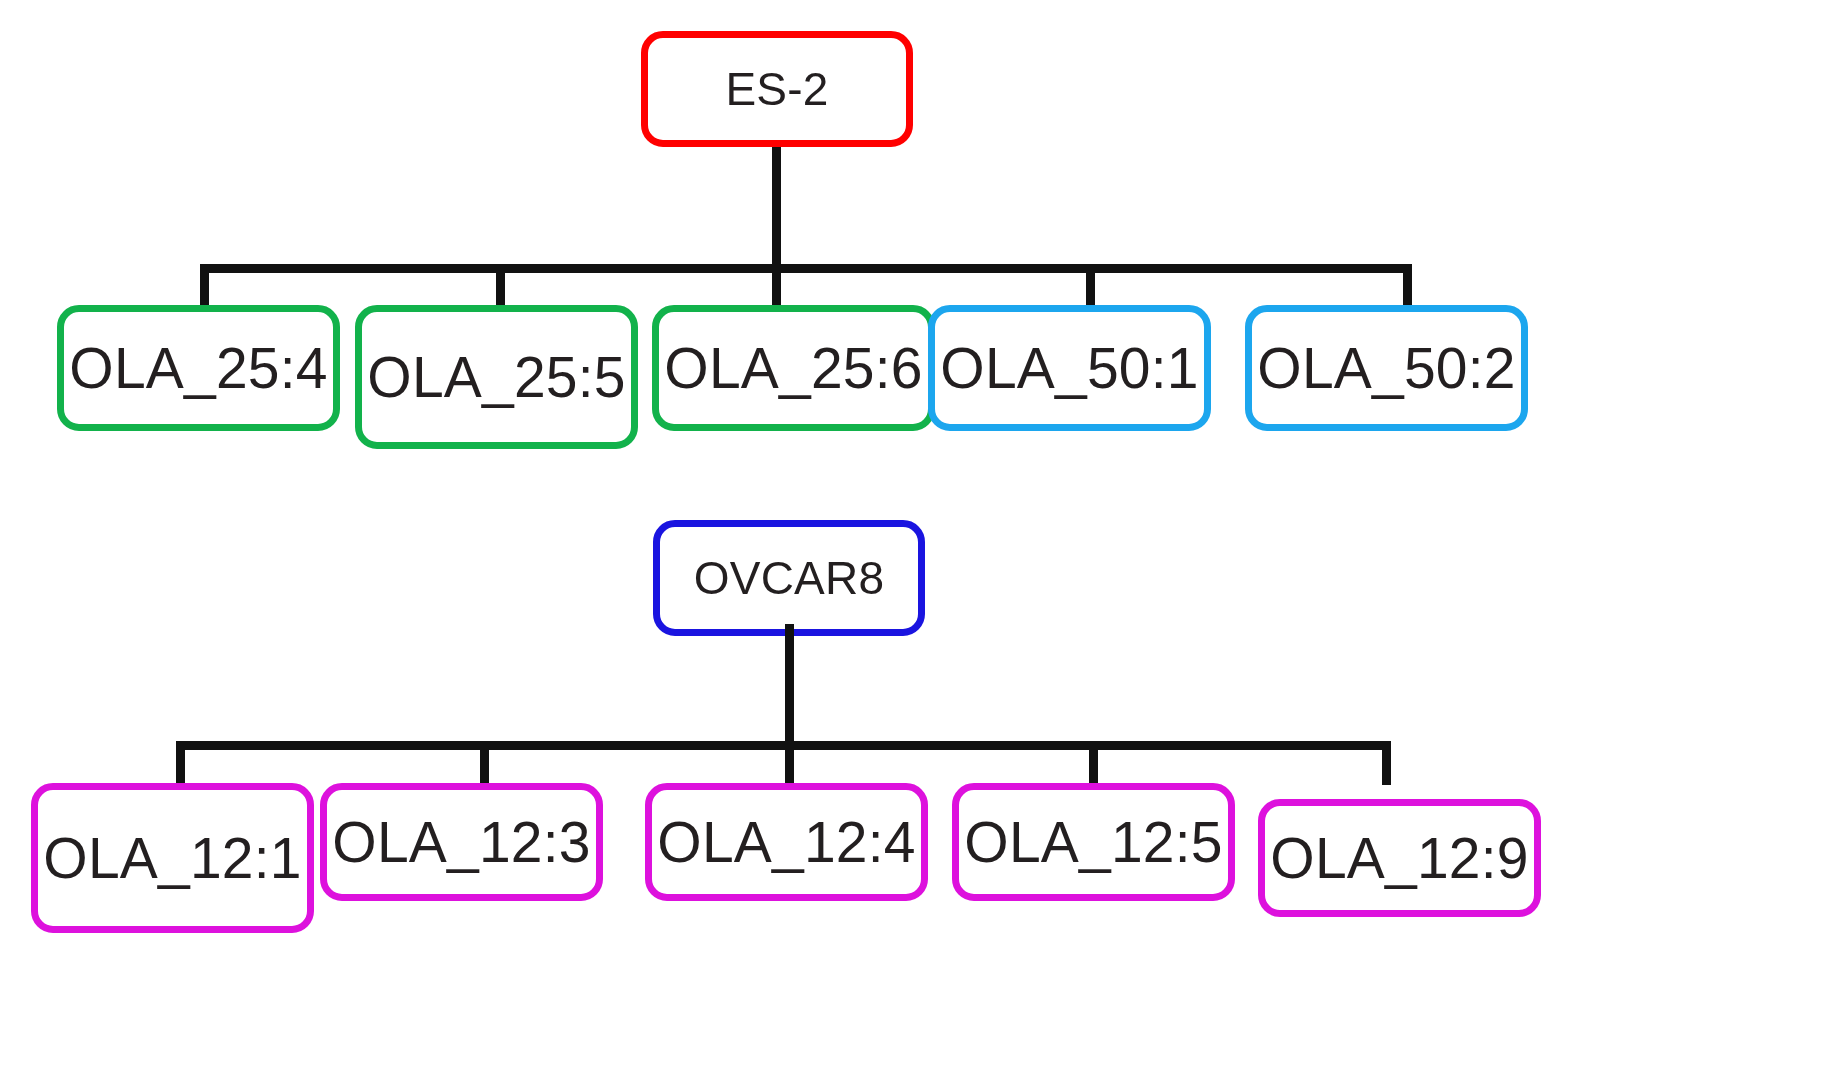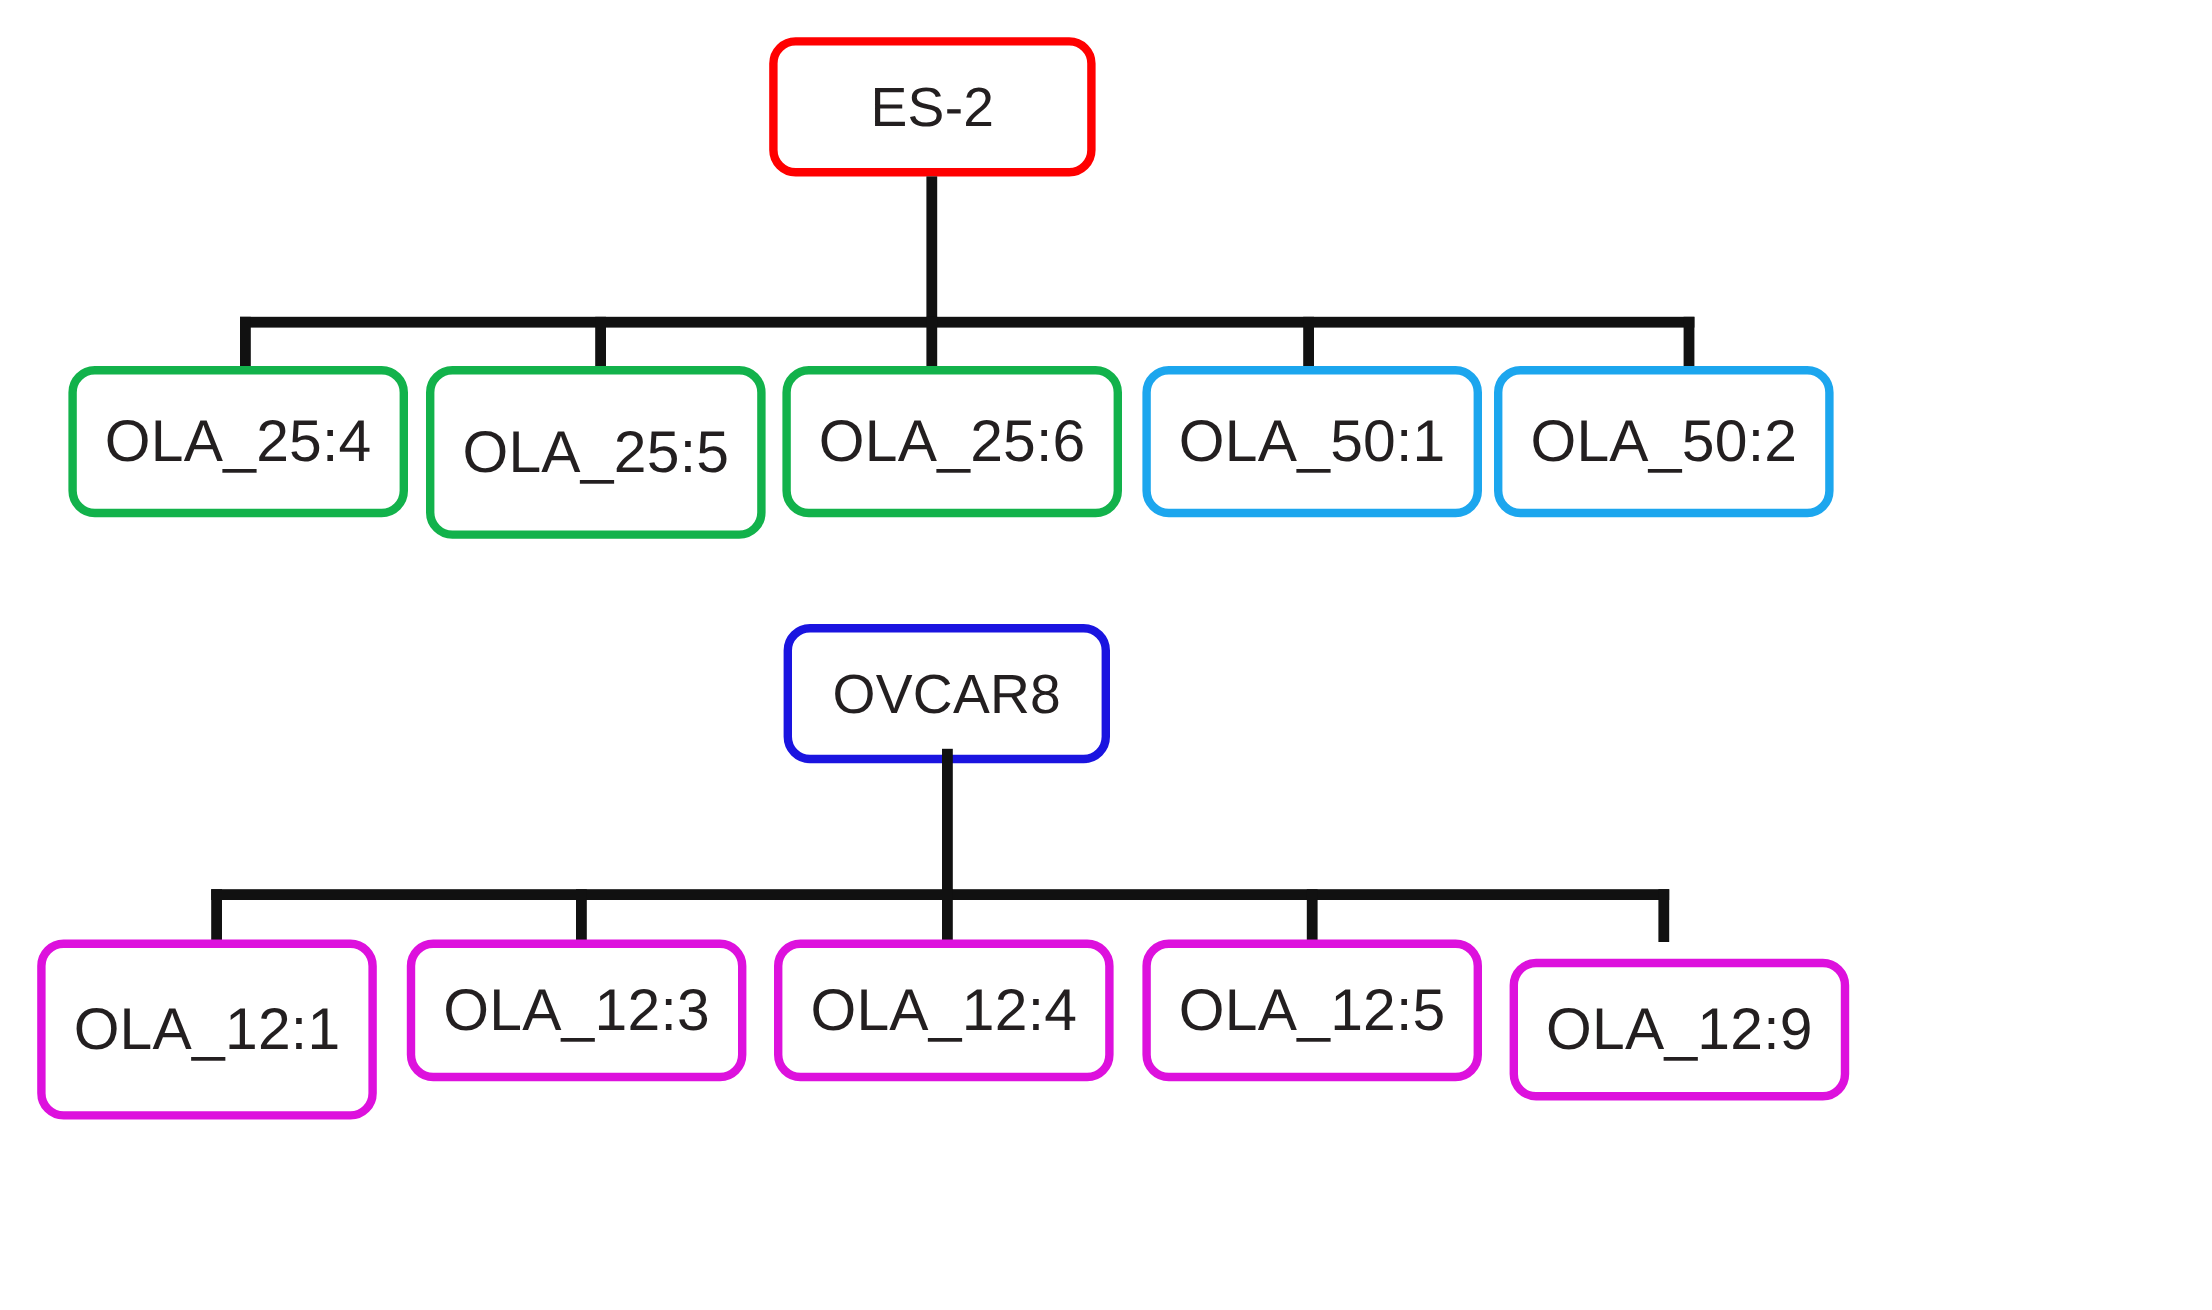--- a/index.html
+++ b/index.html
@@ -34,21 +34,21 @@
     letter-spacing: 0.2px;
   }
   .node-root {
     border-width: 7px;
     border-radius: 22px;
     font-size: 46px;
   }
   .node-leaf {
     border-width: 7px;
     border-radius: 22px;
-    font-size: 49px;
+    font-size: 57px;
   }
 
   
   .line {
     position: absolute;
     background: #111111;
   }
   .line-v { width: 9px; }
   .line-h { height: 9px; }
 </style>
@@ -76,21 +76,21 @@
   </div>
 
   <div class="node node-leaf" style="left:355px; top:305px; width:283px; height:144px; border-color:#12B24B;">
     <span>OLA_25:5</span>
   </div>
 
   <div class="node node-leaf" style="left:652px; top:305px; width:283px; height:126px; border-color:#12B24B;">
     <span>OLA_25:6</span>
   </div>
 
-  <div class="node node-leaf" style="left:952px; top:305px; width:283px; height:126px; border-color:#1CA6EE;">
+  <div class="node node-leaf" style="left:928px; top:305px; width:283px; height:126px; border-color:#1CA6EE;">
     <span>OLA_50:1</span>
   </div>
 
   <div class="node node-leaf" style="left:1245px; top:305px; width:283px; height:126px; border-color:#1CA6EE;">
     <span>OLA_50:2</span>
   </div>
 
   <div class="node node-root" id="node-ovcar8" style="left:653px; top:520px; width:272px; height:116px; border-color:#1A14E0;">
     <span>OVCAR8</span>
   </div>
@@ -102,21 +102,21 @@
   <div class="line line-v" style="left: 176px; top: 741px; width: 9px; height: 44px; background: rgb(17, 17, 17);"></div>
   <div class="line line-v" style="left: 480px; top: 741px; width: 9px; height: 44px; background: rgb(17, 17, 17);"></div>
   <div class="line line-v" style="left: 785px; top: 741px; width: 9px; height: 44px; background: rgb(17, 17, 17);"></div>
   <div class="line line-v" style="left: 1089px; top: 741px; width: 9px; height: 44px; background: rgb(17, 17, 17);"></div>
   <div class="line line-v" style="left: 1382px; top: 741px; width: 9px; height: 44px; background: rgb(17, 17, 17);"></div>
 
   <div class="node node-leaf" style="left:31px; top:783px; width:283px; height:150px; border-color:#DD11DD;">
     <span>OLA_12:1</span>
   </div>
 
-  <div class="node node-leaf" style="left:339px; top:783px; width:283px; height:118px; border-color:#DD11DD;">
+  <div class="node node-leaf" style="left:320px; top:783px; width:283px; height:118px; border-color:#DD11DD;">
     <span>OLA_12:3</span>
   </div>
 
   <div class="node node-leaf" style="left:645px; top:783px; width:283px; height:118px; border-color:#DD11DD;">
     <span>OLA_12:4</span>
   </div>
 
   <div class="node node-leaf" style="left:952px; top:783px; width:283px; height:118px; border-color:#DD11DD;">
     <span>OLA_12:5</span>
   </div>

